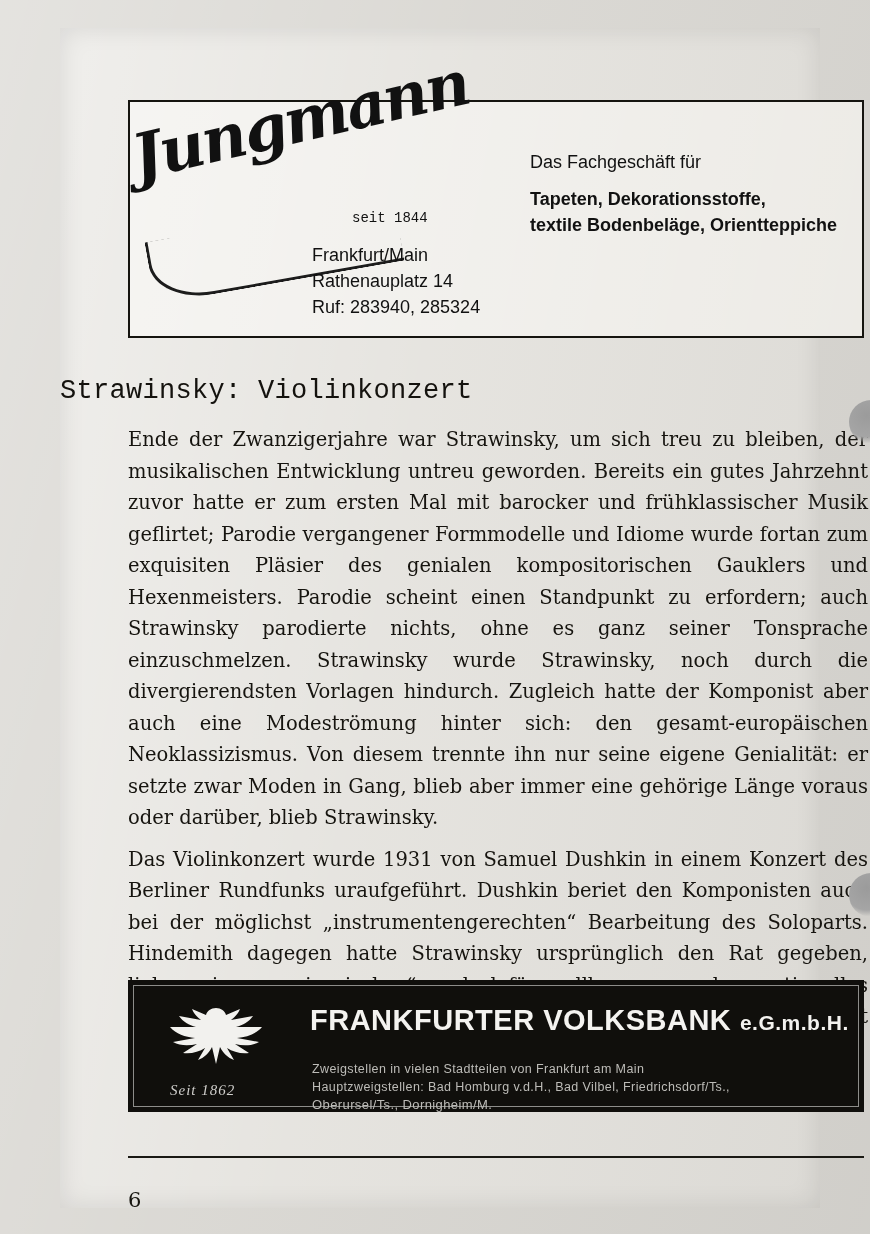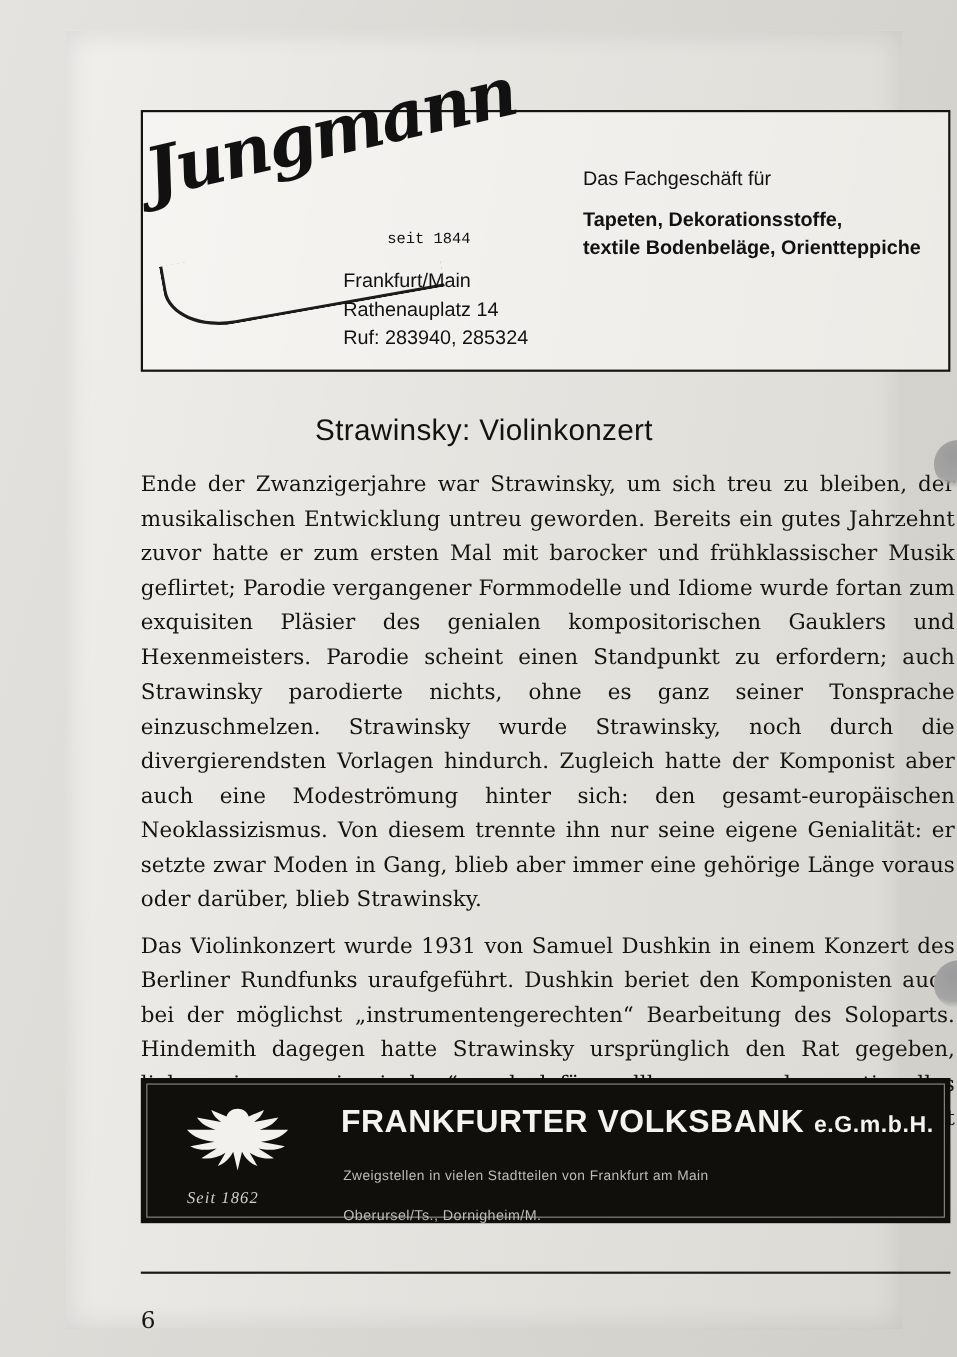--- a/index.html
+++ b/index.html
@@ -119,22 +119,21 @@
   }
   .right .l1 { position: absolute; left: 0; top: 50px; font-size: 18px; }
   .right .l2 { position: absolute; left: 0; top: 84px; font-size: 18px; font-weight: 700; line-height: 26px; }
   .right .l3 { position: absolute; left: 0; top: 144px; font-size: 18px; line-height: 26px; }
 
   
   .article-title {
     position: absolute;
     left: 0; right: 0;
     top: 348px;
-    text-align: center;
-    font-family: Liberation Sans, sans-serif;
+    font-family: Liberation Mono, monospace;
     font-size: 27px;
     color: #14120e;
     letter-spacing: 0.3px;
   }
   .body-text {
     position: absolute;
     left: 68px;
     top: 396px;
     width: 740px;
     font-family: "DejaVu Serif", serif;
@@ -283,20 +282,21 @@
     <div class="ad-bank">
       <div class="inner">
         <svg class="eagle" viewBox="0 0 108 86" aria-hidden="true">
           <g fill="currentColor">
             <path d="M54 6 c-5 0 -9 3 -10 7 l-14 -6 c2 5 5 8 9 11 l-22 -4 c4 6 10 9 17 11 l-26 0 c6 7 15 10 25 11 l-22 4 c7 4 16 4 24 2 l-14 9 c8 1 16 -1 22 -5 l-7 12 c6 -2 11 -7 14 -13 l4 17 4 -17 c3 6 8 11 14 13 l-7 -12 c6 4 14 6 22 5 l-14 -9 c8 2 17 2 24 -2 l-22 -4 c10 -1 19 -4 25 -11 l-26 0 c7 -2 13 -5 17 -11 l-22 4 c4 -3 7 -6 9 -11 l-14 6 c-1 -4 -5 -7 -10 -7 z"></path>
           </g>
         </svg>
         <div class="seit86">Seit 1862</div>
         <div class="bank-name"><span>FRANKFURTER VOLKSBANK</span> <span class="suffix">e.G.m.b.H.</span></div>
         <div class="bank-l3">Zweigstellen in vielen Stadtteilen von Frankfurt am Main</div>
+        <div class="bank-l4">Hauptzweigstellen: Bad Homburg v.d.H., Bad Vilbel, Friedrichsdorf/Ts.,</div>
         <div class="bank-l5">Oberursel/Ts., Dornigheim/M.</div>
       </div>
     </div>
 
     <div class="footer-rule"></div>
     <div class="page-number">6</div>
 
     <div class="blotch b1"></div>
     <div class="blotch b2"></div>
   </div>

